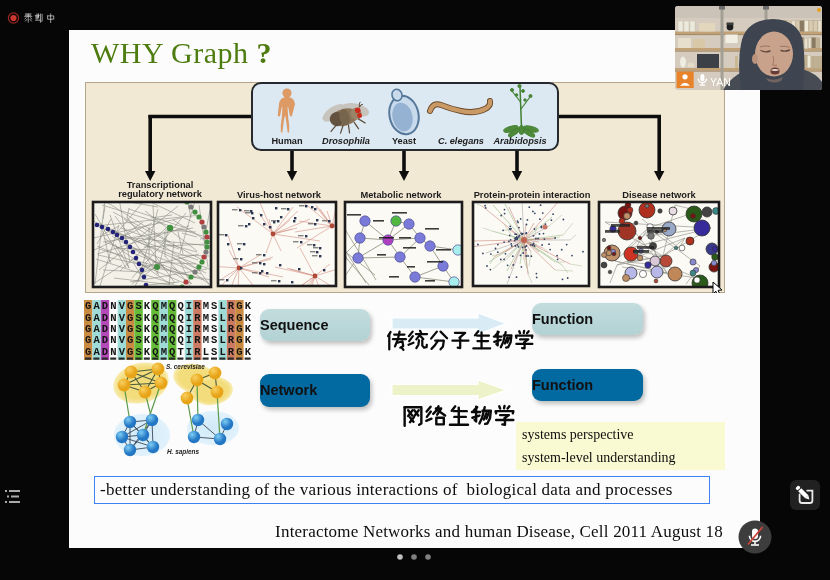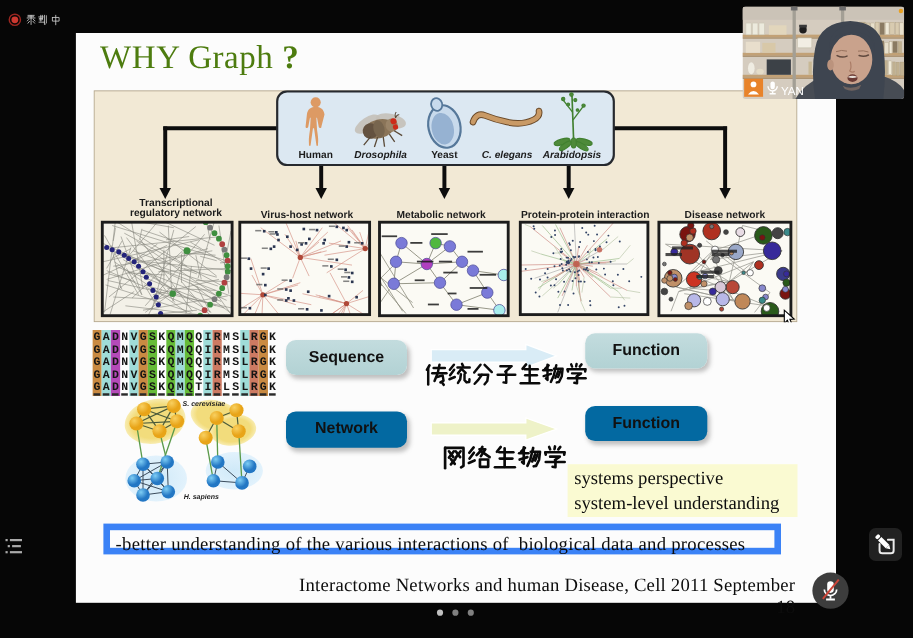--- a/index.html
+++ b/index.html
@@ -1,18 +1,18 @@
 <!DOCTYPE html>
 <html><head><meta charset="utf-8"><title>p</title><style>
 *{margin:0;padding:0;box-sizing:border-box}
 html,body{width:830px;height:580px;background:#060606;overflow:hidden;position:relative;font-family:"Liberation Sans",sans-serif}
 .abs{position:absolute}
 .slide{position:absolute;left:69px;top:30px;width:691px;height:518px;background:#fcfcfc}
 .title{position:absolute;left:22px;top:6px;font-family:"Liberation Serif",serif;font-size:30px;color:#4d7c0f;letter-spacing:0.5px}
-.btn{position:absolute;border-radius:9px;font-weight:bold;font-size:14.5px;color:#111;text-align:center;box-shadow:2px 3px 4px rgba(120,120,120,0.45)}
+.btn{position:absolute;border-radius:9px;font-weight:bold;font-size:14.5px;color:#111;text-align:left;box-shadow:2px 3px 4px rgba(120,120,120,0.45)}
 .teal{background:linear-gradient(180deg,#c3dcde 0%,#b2d2d4 100%)}
 .yel{background:#0369a1}
 .serifbox{font-family:"Liberation Serif",serif;color:#0d0d0d}
 </style></head>
 <body>
 
 <svg class="abs" style="left:0;top:0" width="60" height="30" viewBox="0 0 60 30">
 <circle cx="13.5" cy="18" r="5.1" fill="none" stroke="#9a2620" stroke-width="1.3"></circle>
     <circle cx="13.5" cy="18" r="3.1" fill="#cc3830"></circle>
 <g transform="translate(23.5,13.5)">
@@ -1078,23 +1078,23 @@
           <polyline points="50,4 48,15" fill="none" stroke="#0a0a0a" stroke-width="11" stroke-linecap="round" stroke-linejoin="round"></polyline>
           <polyline points="72,6 64,16" fill="none" stroke="#0a0a0a" stroke-width="11" stroke-linecap="round" stroke-linejoin="round"></polyline>
           <polyline points="10,30 12,38" fill="none" stroke="#0a0a0a" stroke-width="11" stroke-linecap="round" stroke-linejoin="round"></polyline>
           <polyline points="10,28 90,28 88,38" fill="none" stroke="#0a0a0a" stroke-width="11" stroke-linecap="round" stroke-linejoin="round"></polyline>
           <polyline points="30,46 70,46 50,60" fill="none" stroke="#0a0a0a" stroke-width="11" stroke-linecap="round" stroke-linejoin="round"></polyline>
           <polyline points="12,68 90,68" fill="none" stroke="#0a0a0a" stroke-width="11" stroke-linecap="round" stroke-linejoin="round"></polyline>
           <polyline points="52,60 52,90 40,88" fill="none" stroke="#0a0a0a" stroke-width="11" stroke-linecap="round" stroke-linejoin="round"></polyline>
         </g>
       </g>
     </svg>
-  <div class="serifbox" style="position:absolute;left:447px;top:392px;width:209px;height:48px;background:#fafad2;font-size:17px;line-height:22.5px;padding:2px 0 0 6px">systems perspective<br>system-level understanding</div>
-  <div class="serifbox" style="position:absolute;left:25px;top:446px;width:616px;height:28px;border:6px solid #3b82f6;font-size:17px;letter-spacing:0.25px;line-height:25.5px;padding-left:5px">-better understanding of the various interactions of&nbsp; biological data and processes</div>
-  <div class="serifbox" style="position:absolute;left:194px;top:492px;width:460px;font-size:17px;letter-spacing:0.2px;text-align:right">Interactome Networks and human Disease, Cell 2011 September 18</div>
+  <div class="serifbox" style="position:absolute;left:447px;top:392px;width:209px;height:48px;background:#fafad2;font-size:14px;line-height:22.5px;padding:2px 0 0 6px">systems perspective<br>system-level understanding</div>
+  <div class="serifbox" style="position:absolute;left:25px;top:446px;width:616px;height:28px;border:1px solid #3b82f6;font-size:17px;letter-spacing:0.25px;line-height:25.5px;padding-left:5px">-better understanding of the various interactions of&nbsp; biological data and processes</div>
+  <div class="serifbox" style="position:absolute;left:194px;top:492px;width:460px;font-size:17px;letter-spacing:0.2px;text-align:right">Interactome Networks and human Disease, Cell 2011 August 18</div>
 </div>
 
 <svg width="147" height="84" viewBox="0 0 147 84" style="position:absolute;left:675px;top:6px">
     <clipPath id="wc">
       <rect width="147" height="84" rx="3"></rect>
     </clipPath>
     <g clip-path="url(#wc)">
       <rect width="147" height="84" fill="#d5ccbf"></rect>
       <rect width="147" height="12" fill="#cbc3b7"></rect>
       <rect x="0" y="25.5" width="147" height="2.6" fill="#c2a176"></rect>

